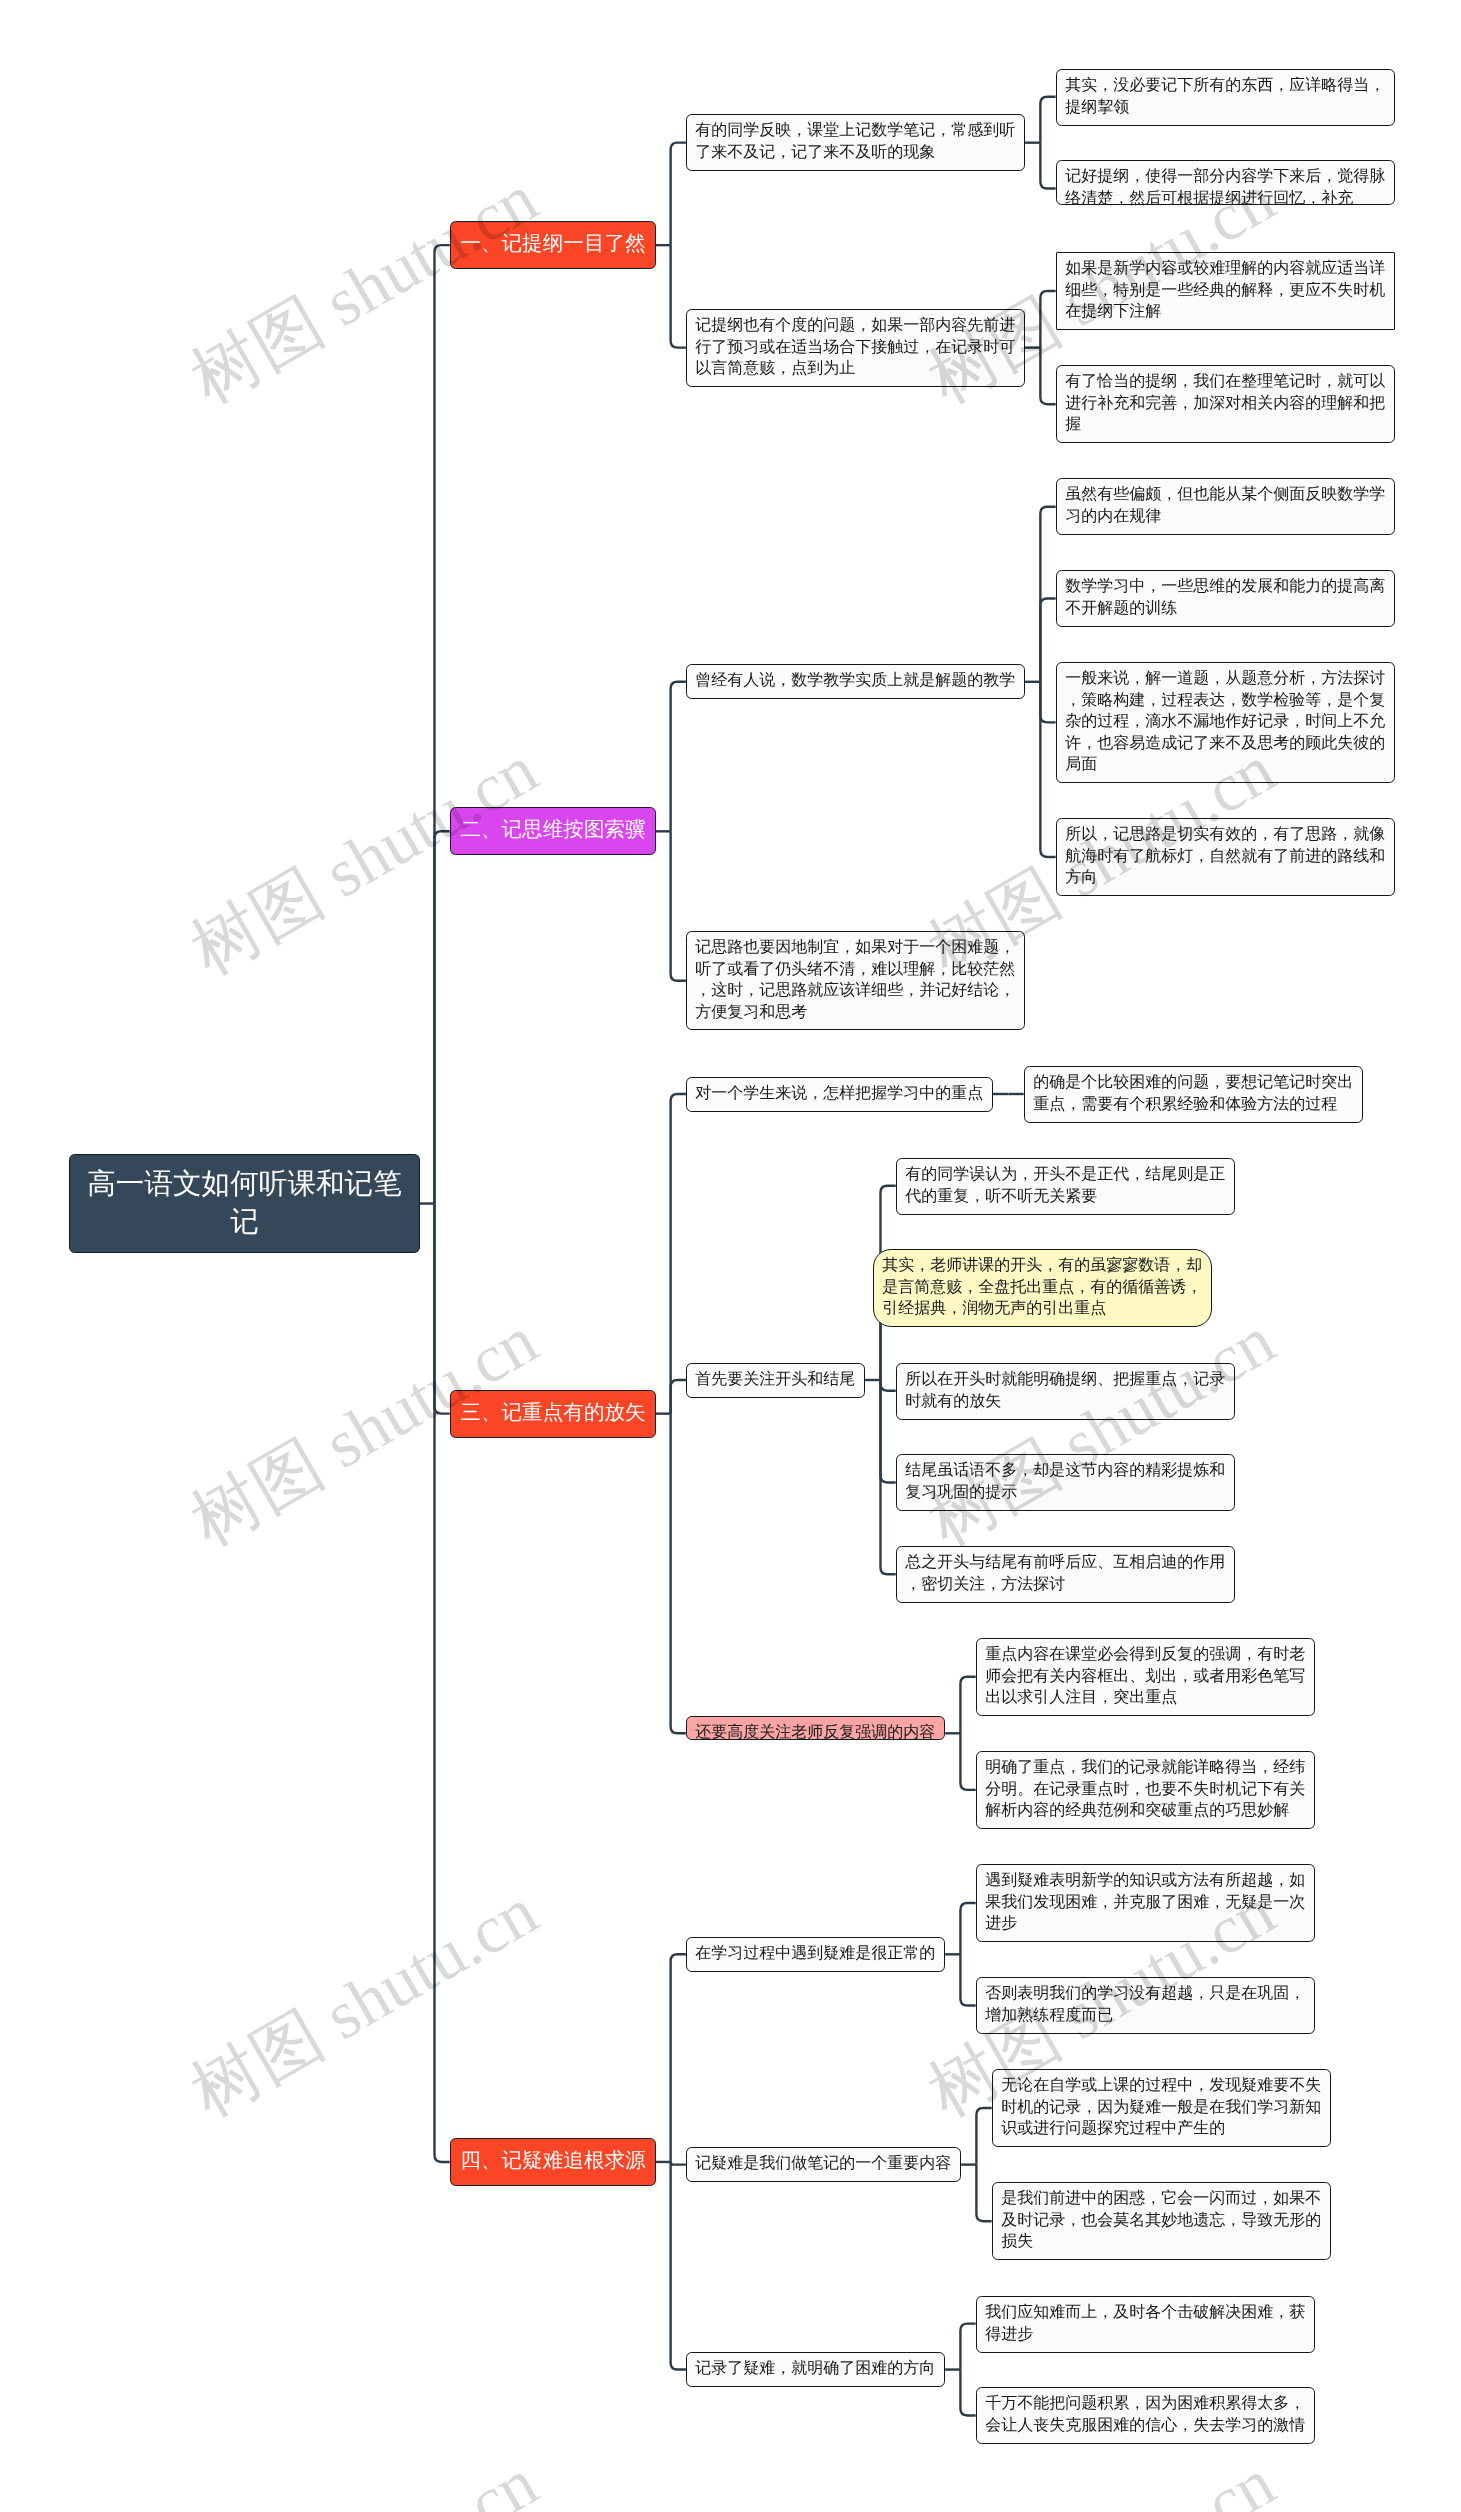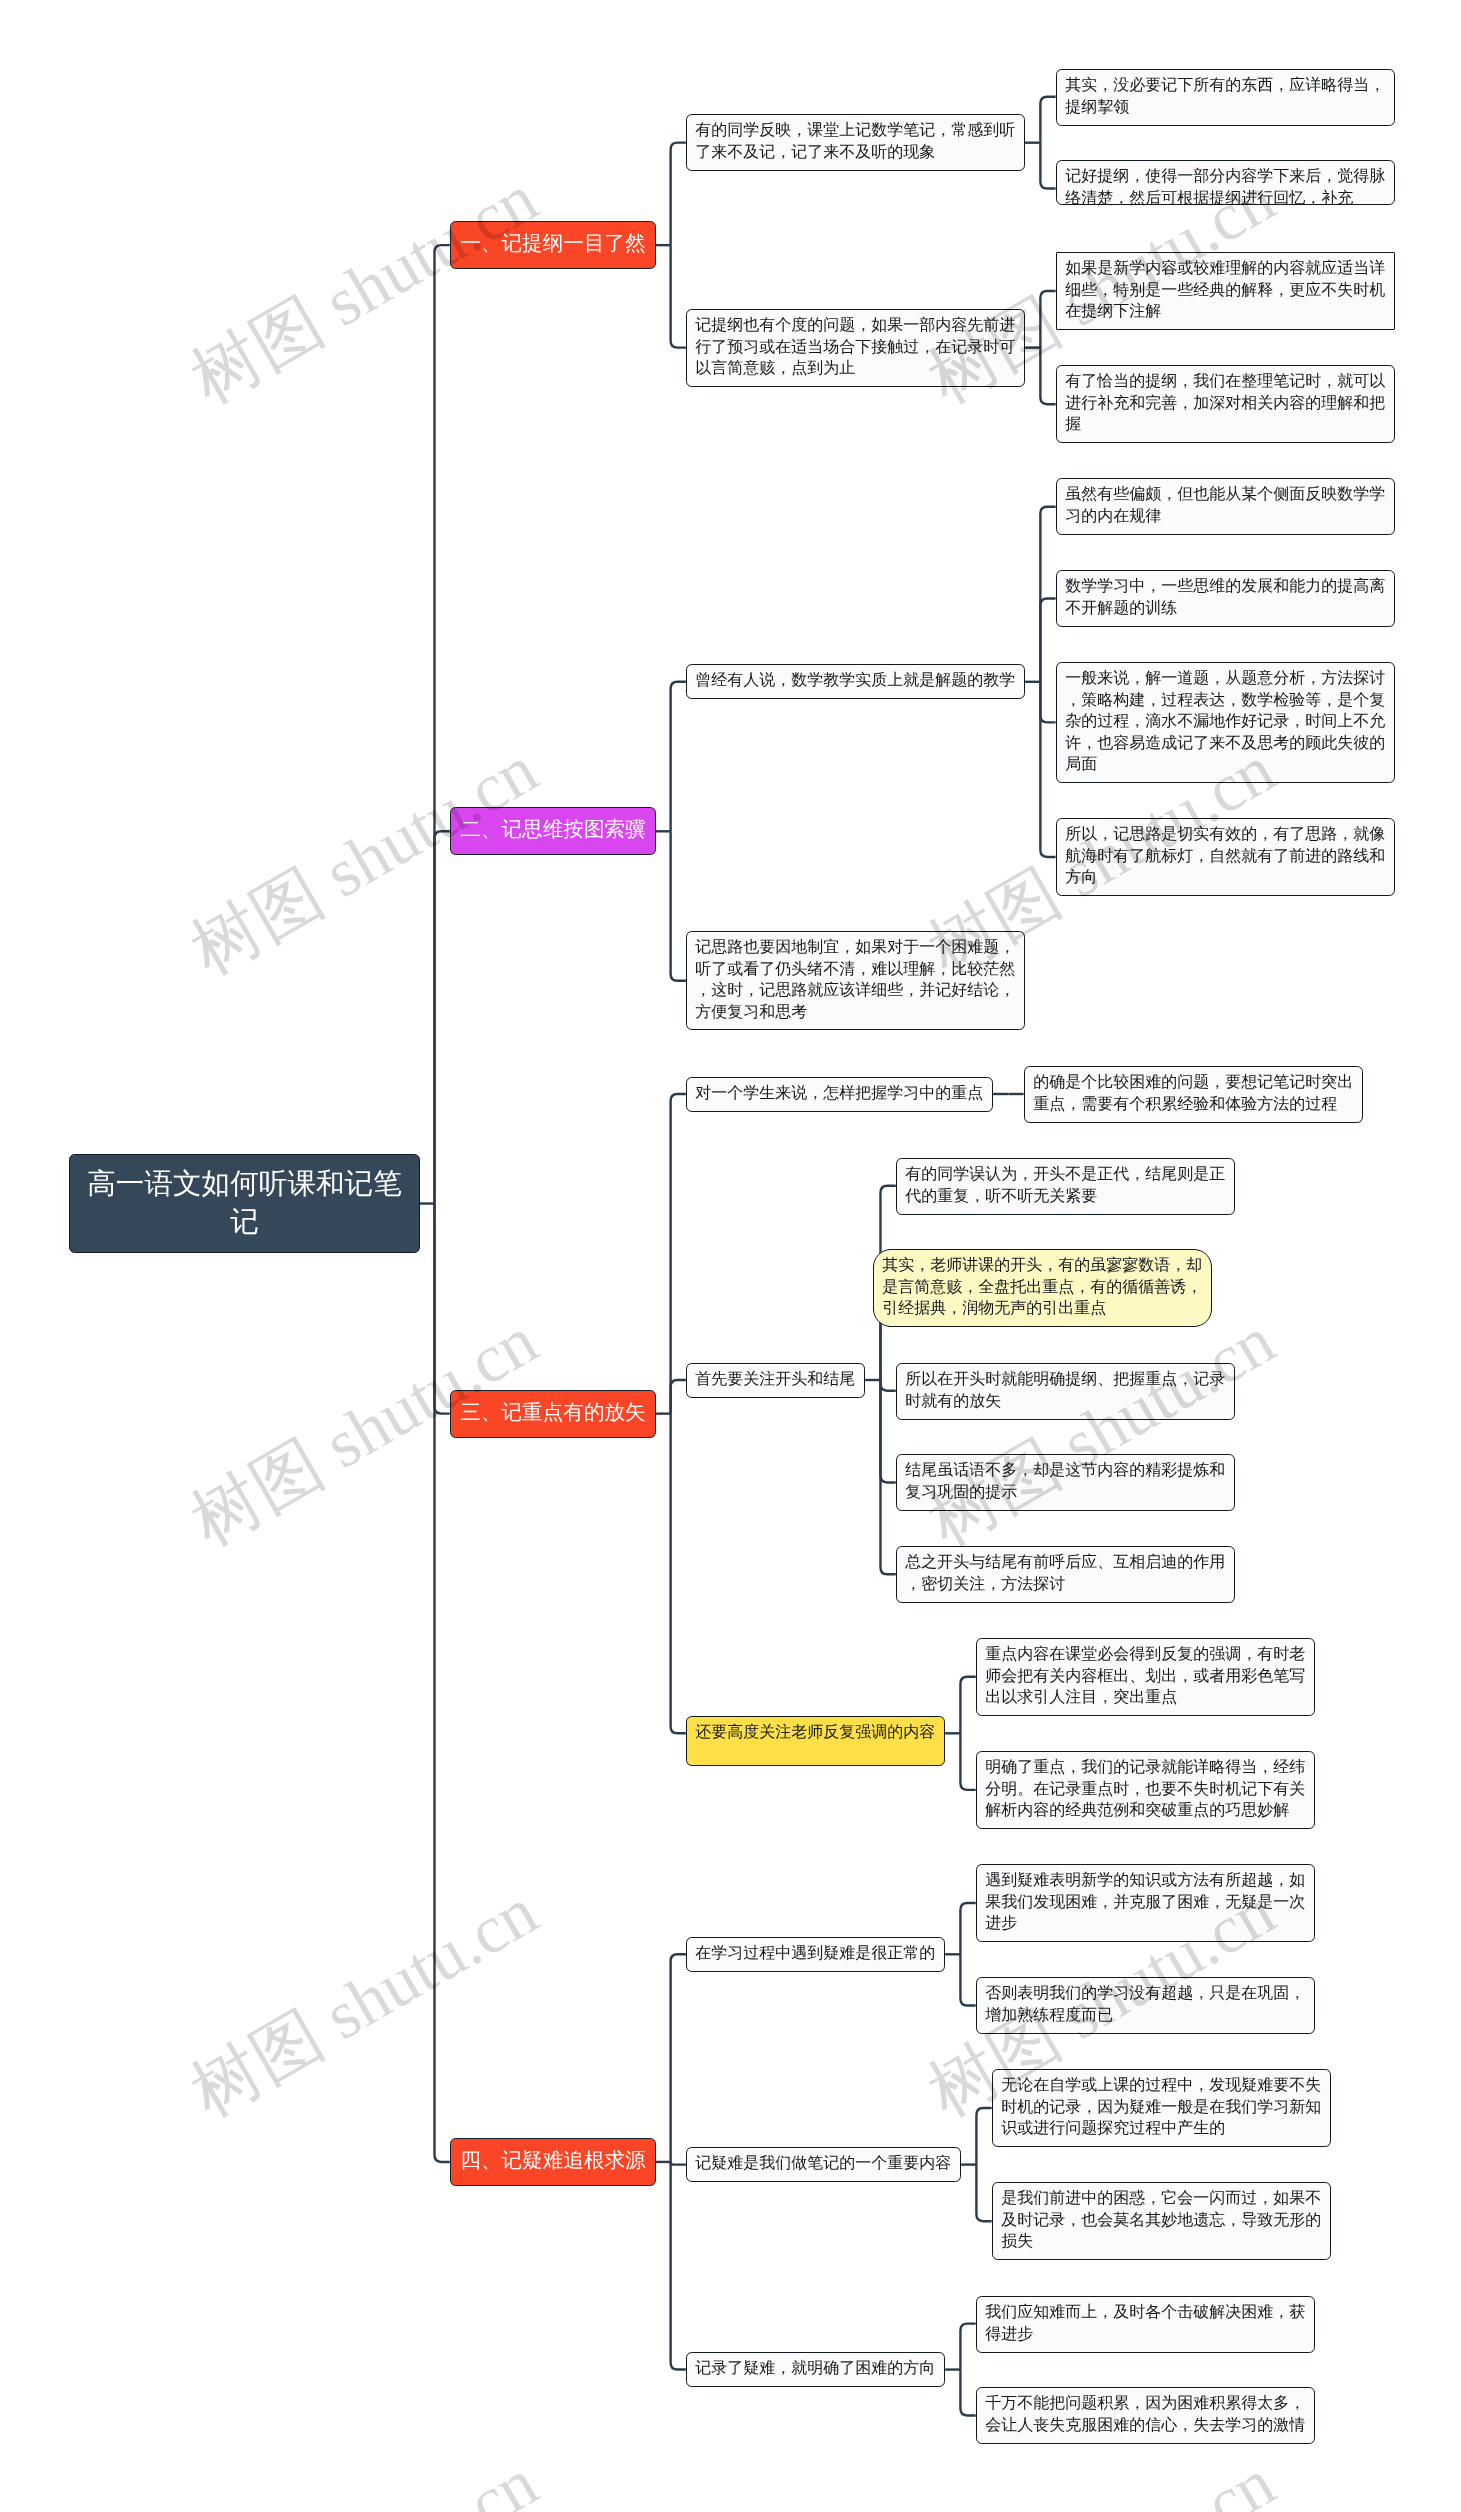--- a/index.html
+++ b/index.html
@@ -162,21 +162,21 @@
 代的重复，听不听无关紧要</span></div>
     <div class="node lvl3" style="left: 873px; top: 1249px; width: 339px; height: 78px; font-size: 16px; line-height: 21.4px; padding: 5.4px 8.3px; border-radius: 18px; border-color: rgb(16, 23, 29); background: #fef9c3; color: rgb(21, 25, 28);"><span>其实，老师讲课的开头，有的虽寥寥数语，却
 是言简意赅，全盘托出重点，有的循循善诱，
 引经据典，润物无声的引出重点</span></div>
     <div class="node lvl3" style="left: 896px; top: 1363px; width: 339px; height: 57px; font-size: 16px; line-height: 21.4px; padding: 5.4px 8.3px; border-radius: 5.7px; border-color: rgb(16, 23, 29); background: rgb(251, 251, 251); color: rgb(21, 25, 28);"><span>所以在开头时就能明确提纲、把握重点，记录
 时就有的放矢</span></div>
     <div class="node lvl3" style="left: 896px; top: 1454px; width: 339px; height: 57px; font-size: 16px; line-height: 21.4px; padding: 5.4px 8.3px; border-radius: 5.7px; border-color: rgb(16, 23, 29); background: rgb(251, 251, 251); color: rgb(21, 25, 28);"><span>结尾虽话语不多，却是这节内容的精彩提炼和
 复习巩固的提示</span></div>
     <div class="node lvl3" style="left: 896px; top: 1546px; width: 339px; height: 57px; font-size: 16px; line-height: 21.4px; padding: 5.4px 8.3px; border-radius: 5.7px; border-color: rgb(16, 23, 29); background: rgb(251, 251, 251); color: rgb(21, 25, 28);"><span>总之开头与结尾有前呼后应、互相启迪的作用
 ，密切关注，方法探讨</span></div>
-    <div class="node lvl2" style="left: 686px; top: 1716px; width: 259px; height: 50px; font-size: 16px; line-height: 21.4px; padding: 5.4px 8.3px; border-radius: 5.7px; border-color: rgb(16, 23, 29); background: #fde047; color: rgb(21, 25, 28);"><span>还要高度关注老师反复强调的内容</span></div>
+    <div class="node lvl2" style="left: 686px; top: 1716px; width: 259px; height: 24px; font-size: 16px; line-height: 21.4px; padding: 5.4px 8.3px; border-radius: 5.7px; border-color: rgb(16, 23, 29); background: #fca5a5; color: rgb(21, 25, 28);"><span>还要高度关注老师反复强调的内容</span></div>
     <div class="node lvl3" style="left: 976px; top: 1638px; width: 339px; height: 78px; font-size: 16px; line-height: 21.4px; padding: 5.4px 8.3px; border-radius: 5.7px; border-color: rgb(16, 23, 29); background: rgb(251, 251, 251); color: rgb(21, 25, 28);"><span>重点内容在课堂必会得到反复的强调，有时老
 师会把有关内容框出、划出，或者用彩色笔写
 出以求引人注目，突出重点</span></div>
     <div class="node lvl3" style="left: 976px; top: 1751px; width: 339px; height: 78px; font-size: 16px; line-height: 21.4px; padding: 5.4px 8.3px; border-radius: 5.7px; border-color: rgb(16, 23, 29); background: rgb(251, 251, 251); color: rgb(21, 25, 28);"><span>明确了重点，我们的记录就能详略得当，经纬
 分明。在记录重点时，也要不失时机记下有关
 解析内容的经典范例和突破重点的巧思妙解</span></div>
     <div class="node lvl1" style="left: 450px; top: 2138px; width: 206px; height: 48px; font-size: 20.6px; line-height: 28.6px; padding: 8.3px 8.9px; border-radius: 5.7px; border-color: rgb(22, 32, 42); background: rgb(250, 69, 38); color: rgb(255, 255, 255);"><span>四、记疑难追根求源</span></div>
     <div class="node lvl2" style="left: 686px; top: 1937px; width: 259px; height: 35px; font-size: 16px; line-height: 21.4px; padding: 5.4px 8.3px; border-radius: 5.7px; border-color: rgb(16, 23, 29); background: rgb(251, 251, 251); color: rgb(21, 25, 28);"><span>在学习过程中遇到疑难是很正常的</span></div>
     <div class="node lvl3" style="left: 976px; top: 1864px; width: 339px; height: 78px; font-size: 16px; line-height: 21.4px; padding: 5.4px 8.3px; border-radius: 5.7px; border-color: rgb(16, 23, 29); background: rgb(251, 251, 251); color: rgb(21, 25, 28);"><span>遇到疑难表明新学的知识或方法有所超越，如
 果我们发现困难，并克服了困难，无疑是一次

